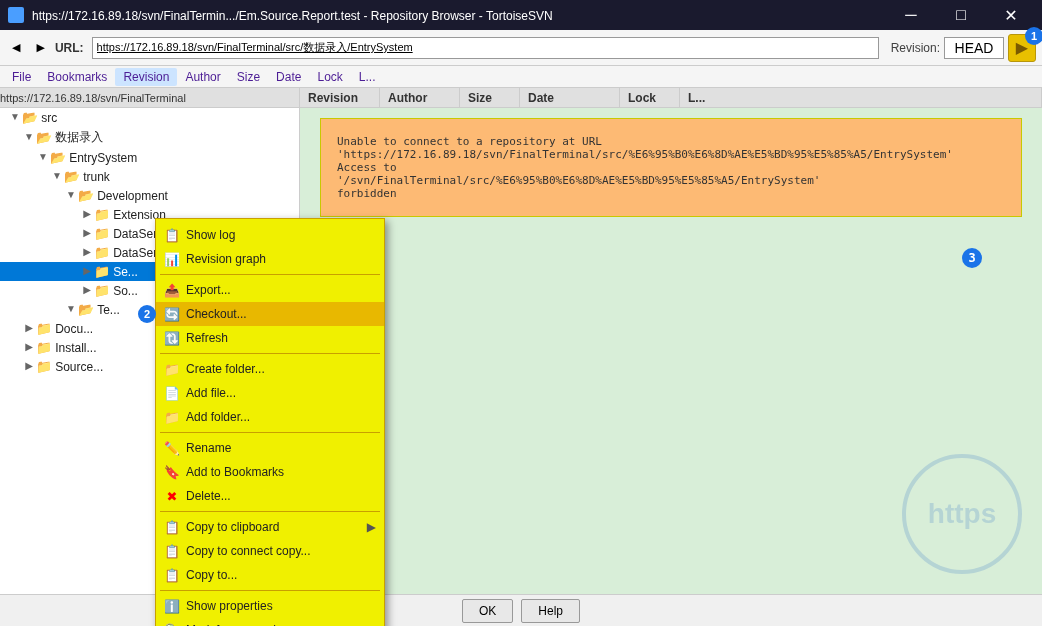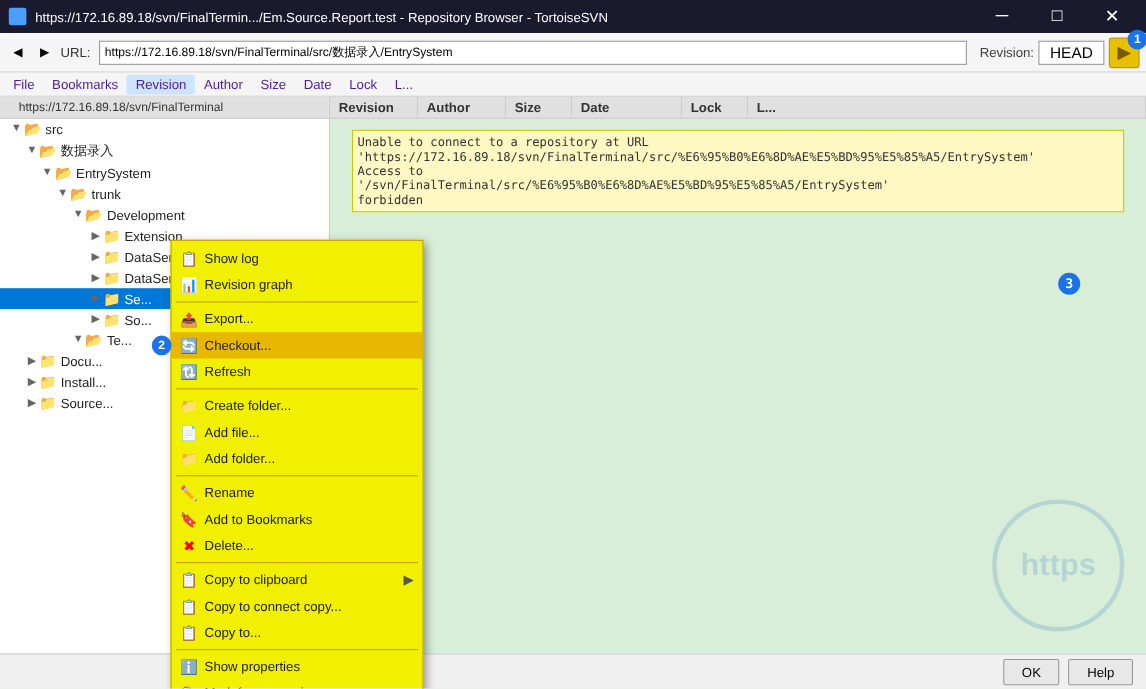--- a/index.html
+++ b/index.html
@@ -68,31 +68,32 @@
       padding: 3px 5px;
       cursor: pointer;
       border-radius: 2px;
       display: flex;
       align-items: center;
       gap: 3px;
       font-size: 11px;
     }
     .url-label {
       font-size: 12px;
-      font-weight: normal;
+      font-weight: bold;
       margin-right: 4px;
       color: #333;
     }
     .url-input {
       flex: 1;
       height: 22px;
       border: 1px solid #999;
       padding: 0 4px;
       font-size: 11px;
       background: white;
+      text-decoration: underline;
     }
     .revision-label {
       font-size: 12px;
       margin-left: 8px;
       color: #404040;
     }
     .revision-input {
       width: 60px;
       height: 22px;
       border: 1px solid #999;
@@ -157,21 +158,21 @@
     
     .tree-panel {
       width: 300px;
       background: white;
       border-right: 1px solid #ccc;
       overflow: auto;
       position: relative;
     }
     .tree-header {
       background: #e0e0e0;
-      padding: 2px 17px;
+      padding: 2px 0;
       font-size: 11px;
       color: #333;
       border-bottom: 1px solid #ccc;
       height: 20px;
       display: flex;
       align-items: center;
     }
     .tree-item {
       display: flex;
       align-items: center;
@@ -224,23 +225,23 @@
     }
     .col-revision { width: 80px; }
     .col-author { width: 80px; }
     .col-size { width: 60px; }
     .col-date { width: 100px; }
     .col-lock { width: 60px; }
     .col-last { flex: 1; }
 
     .error-box {
       margin: 10px 20px;
-      background: #fef9c3;
+      background: #fdba74;
       border: 1px solid #c8c800;
-      padding: 4px;
+      padding: 16px;
       font-size: 11px;
       color: #333;
       font-family: monospace;
     }
 
     .https-watermark {
       position: absolute;
       bottom: 20px;
       right: 20px;
       width: 120px;
@@ -260,21 +261,21 @@
     .statusbar {
       position: absolute;
       bottom: 0;
       left: 0;
       right: 0;
       height: 32px;
       background: #f0f0f0;
       border-top: 1px solid #ccc;
       display: flex;
       align-items: center;
-      justify-content: flex-end;
+      justify-content: center;
       padding: 0 12px;
       gap: 8px;
     }
     .status-btn {
       background: #e8e8e8;
       border: 1px solid #999;
       padding: 4px 16px;
       cursor: pointer;
       font-size: 12px;
       border-radius: 2px;

